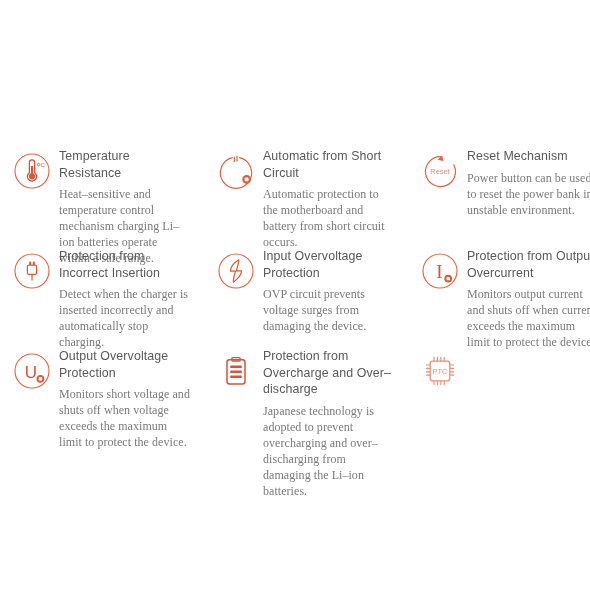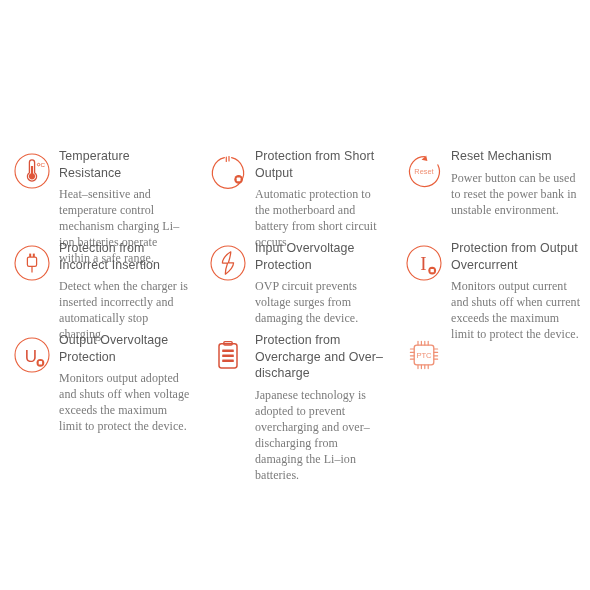--- a/index.html
+++ b/index.html
@@ -19,20 +19,21 @@
   .grid {
     position: absolute;
     left: 0;
     top: 147px;
     width: 468px;
     display: grid;
     grid-template-columns: 196px 196px 198px;
     grid-template-rows: 92px 92px auto;
     column-gap: 0px;
     row-gap: 0px;
+    gap: 8px;
   }
   .card {
     display: flex;
     align-items: flex-start;
     padding-left: 12px;
     padding-right: 6px;
   }
   .icon-wrap {
     flex: 0 0 40px;
     width: 40px;
@@ -92,21 +93,21 @@
       <div class="icon-wrap">
         <svg width="38" height="38" viewBox="0 0 38 38">
           <path d="M22.6 5.6 a15.6 15.6 0 1 1 -7.2 0" fill="none" stroke="#e8603c" stroke-width="1.2" stroke-linecap="round"></path>
           <line x1="17.3" y1="5.0" x2="17.3" y2="9.4" stroke="#e8603c" stroke-width="1.2" stroke-linecap="round"></line>
           <line x1="20.0" y1="4.6" x2="20.0" y2="9.0" stroke="#e8603c" stroke-width="1.2" stroke-linecap="round"></line>
           <circle cx="29.6" cy="27.4" r="4.3" fill="#e05a38"></circle>
           <rect x="27.7" y="25.5" width="3.8" height="3.8" rx="0.7" fill="#ffffff"></rect>
         </svg>
       </div>
       <div class="card-text">
-        <div class="card-title">Protection from Short Output</div>
+        <div class="card-title">Automatic from Short Circuit</div>
         <div class="card-body">Automatic protection to the motherboard and battery from short circuit occurs.</div>
       </div>
     </div>
 
     <div class="card">
       <div class="icon-wrap">
         <svg width="38" height="38" viewBox="0 0 38 38">
           <path d="M19.5 4.6 a15.0 15.0 0 1 0 13.4 8.3" fill="none" stroke="#e8603c" stroke-width="1.2" stroke-linecap="round"></path>
           <path d="M16.6 7.8 L21.2 3.4 L22.4 9.0 Z" fill="#e8603c"></path>
           <text x="19" y="21.6" text-anchor="middle" font-family="'Liberation Sans',sans-serif" font-size="7.4" fill="#ef8f73">Reset</text>
@@ -166,21 +167,21 @@
       <div class="icon-wrap">
         <svg width="38" height="38" viewBox="0 0 38 38">
           <circle cx="19" cy="19" r="17" fill="none" stroke="#e8603c" stroke-width="1.1"></circle>
           <text x="18.0" y="25.8" text-anchor="middle" font-family="'Liberation Sans',sans-serif" font-size="17" fill="#d9533a">U</text>
           <circle cx="27.4" cy="26.8" r="3.9" fill="#e05a38"></circle>
           <rect x="25.7" y="25.1" width="3.4" height="3.4" rx="0.6" fill="#ffffff"></rect>
         </svg>
       </div>
       <div class="card-text">
         <div class="card-title">Output Overvoltage Protection</div>
-        <div class="card-body">Monitors output adopted and shuts off when voltage exceeds the maximum limit to protect the device.</div>
+        <div class="card-body">Monitors short voltage and shuts off when voltage exceeds the maximum limit to protect the device.</div>
       </div>
     </div>
 
     <div class="card">
       <div class="icon-wrap">
         <svg width="38" height="38" viewBox="0 0 38 38">
           <rect x="14.8" y="5.6" width="8.4" height="3.4" rx="1.1" fill="none" stroke="#d9533a" stroke-width="1.4"></rect>
           <rect x="10.0" y="7.8" width="18.0" height="24.2" rx="2.4" fill="none" stroke="#d9533a" stroke-width="1.5"></rect>
           <rect x="13.2" y="13.6" width="11.6" height="2.5" rx="0.5" fill="#d9533a"></rect>
           <rect x="13.2" y="18.6" width="11.6" height="2.5" rx="0.5" fill="#d9533a"></rect>

